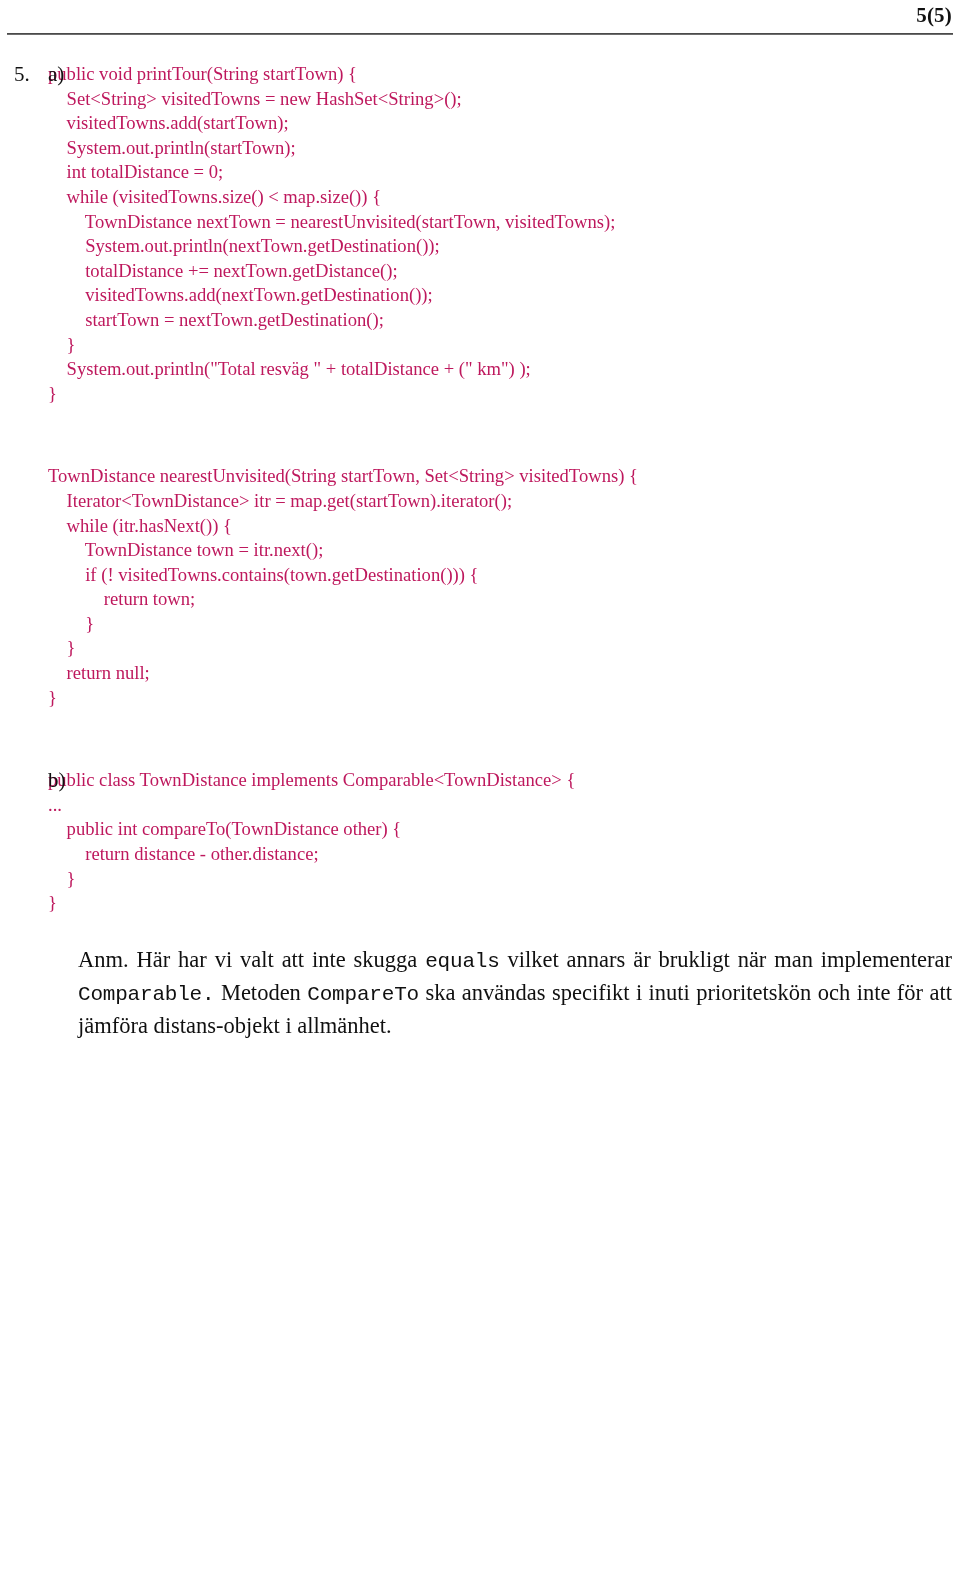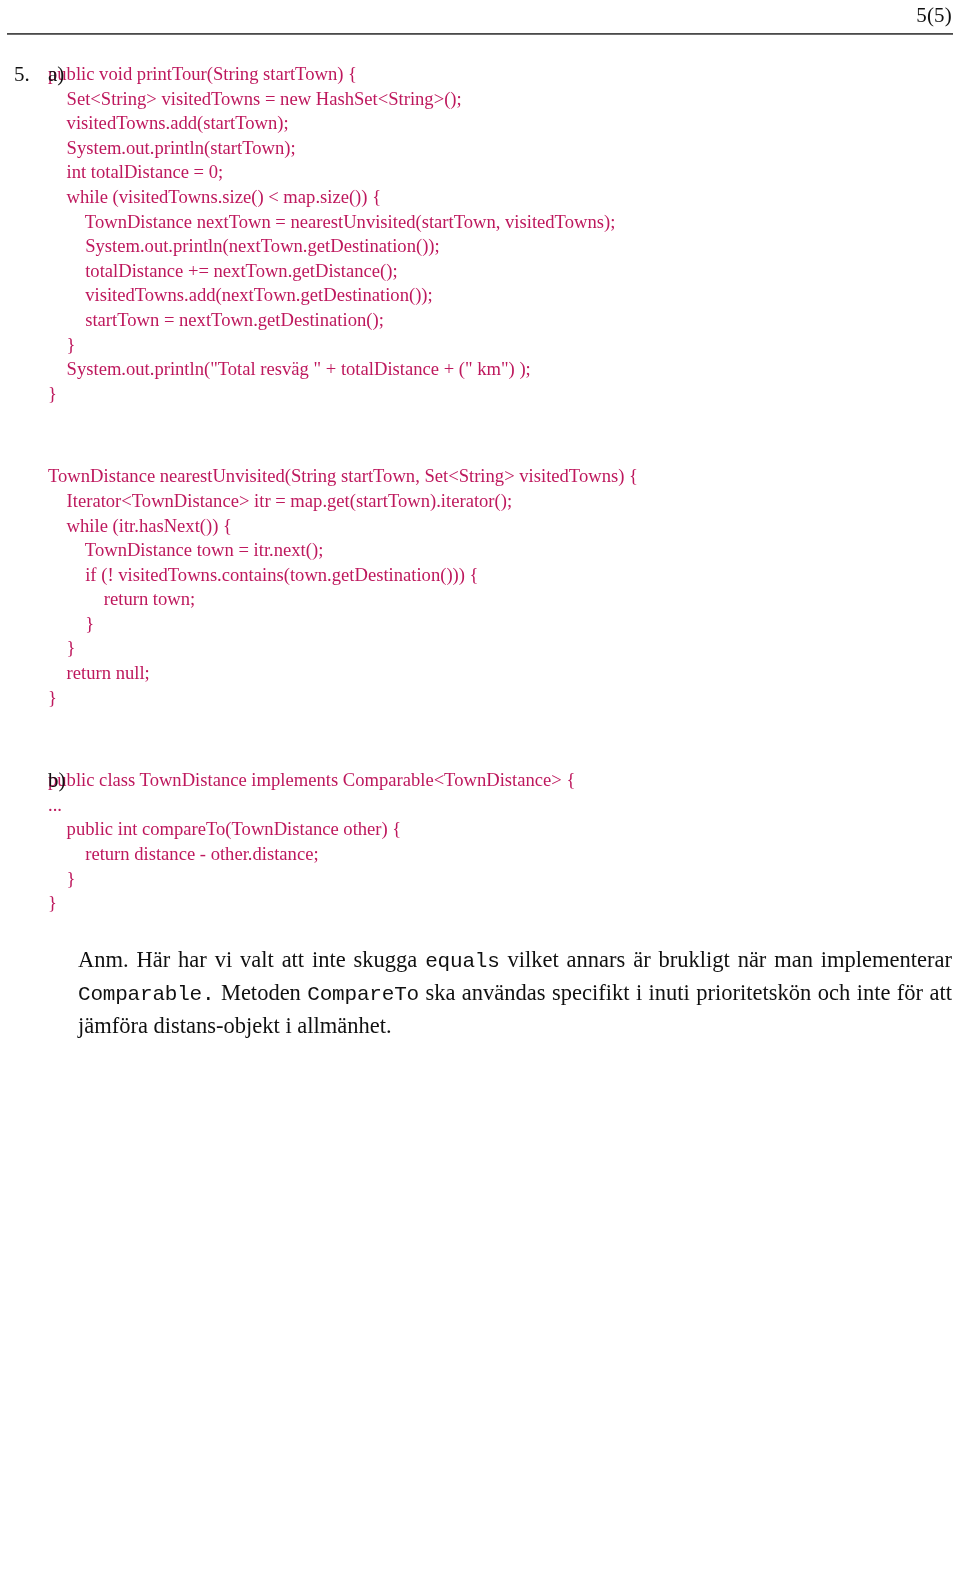--- a/index.html
+++ b/index.html
@@ -26,20 +26,21 @@
     overflow: hidden;
   }
 
   
   .page-header {
     position: absolute;
     left: 0;
     top: 0;
     width: 960px;
     height: 46px;
+    font-weight: bold;
   }
   .page-number {
     position: absolute;
     right: 8px;
     top: 2px;
     font-family: "Liberation Serif", "DejaVu Serif", serif;
     font-size: 21px;
     line-height: 26px;
     letter-spacing: 0.2px;
     color: #111;

